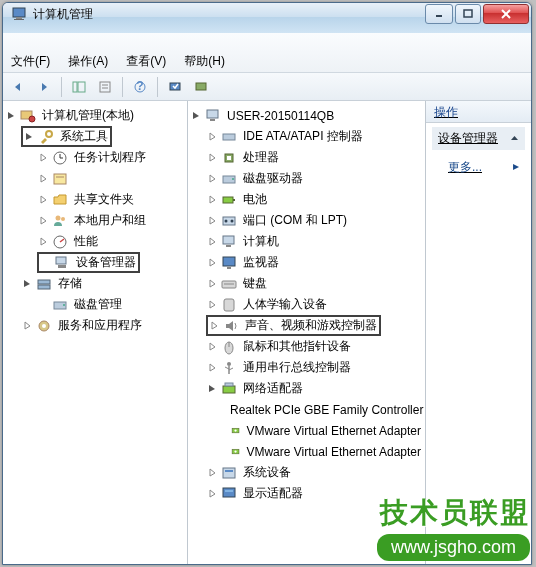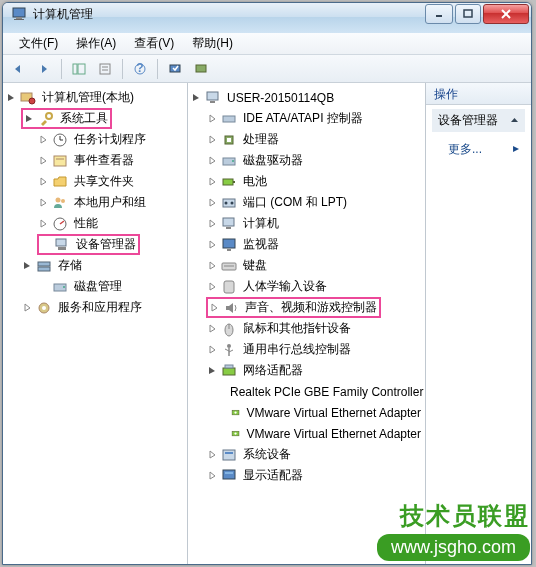--- a/index.html
+++ b/index.html
@@ -8,50 +8,50 @@
 .window { width: 530px; height: 563px; margin: 2px; background: #fff; border: 1px solid #4a6a8a; border-radius: 6px 6px 0 0; overflow: hidden; display: flex; flex-direction: column; box-shadow: 0 0 3px rgba(0,0,0,.3); }
 
 .titlebar { height: 30px; background: linear-gradient(#e8f0f8, #cde0f0 45%, #b8d4ea 46%, #d0e4f4); display: flex; align-items: center; padding: 0 2px 8px 8px; }
 .titlebar .icon { width: 16px; height: 16px; margin-right: 6px; }
 .titlebar .title { flex: 1; color: #000; }
 .win-btns { display: flex; gap: 2px; }
 .win-btn { width: 28px; height: 20px; border: 1px solid #6a8aaa; border-radius: 3px; background: linear-gradient(#f0f6fc,#d0e0f0); display: flex; align-items: center; justify-content: center; color: #345; font-size: 10px; font-weight: bold; }
 .win-btn.max { width: 26px; }
 .win-btn.close { width: 46px; background: linear-gradient(#f4a0a0,#e05050 45%,#c83030 46%,#e86060); border-color: #903030; color: #fff; }
 
-.menubar { height: 22px; background: linear-gradient(#fafcfe,#eef2f6); border-bottom: 1px solid #d0d8e0; display: flex; align-items: center; padding: 0 8px; gap: 2px; }
+.menubar { height: 40px; background: linear-gradient(#fafcfe,#eef2f6); border-bottom: 1px solid #d0d8e0; display: flex; align-items: flex-end; padding: 0 0; gap: 2px; }
 .menu-item { padding: 2px 8px; cursor: default; }
 
 .toolbar { height: 28px; background: linear-gradient(#f6f9fc,#e8eef4); border-bottom: 1px solid #c8d0d8; display: flex; align-items: center; padding: 0 4px; gap: 4px; }
 .tool-btn { width: 22px; height: 22px; border: 1px solid transparent; display: flex; align-items: center; justify-content: center; border-radius: 3px; }
 .tool-sep { width: 1px; height: 20px; background: #c0c8d0; margin: 0 2px; }
 
 .content { flex: 1; display: flex; background: #fff; overflow: hidden; }
 .pane { overflow: auto; position: relative; }
 .pane.left { width: 185px; border-right: 1px solid #c0c8d0; }
 .pane.mid { flex: 1; border-right: 1px solid #c0c8d0; }
-.pane.right { width: 105px; }
+.pane.right { width: 105px; text-decoration: underline; }
 
 .tree { padding: 4px 2px; }
 .tree-row { display: flex; align-items: center; height: 21px; white-space: nowrap; cursor: default; position: relative; text-align: right; }
 .tree-row .expander { width: 13px; height: 13px; display: inline-flex; align-items: center; justify-content: center; margin-right: 2px; }
 .tree-row .expander svg { width: 9px; height: 9px; }
 .tree-row .ticon { width: 16px; height: 16px; margin-right: 4px; display: inline-flex; align-items: center; justify-content: center; }
 .tree-row .label { padding: 1px 2px; }
 .tree-children { padding-left: 16px; }
 
-.highlight-red { border: 2px solid #ec4899; }
+.highlight-red { border: 2px solid #404040; }
 
 .actions-hdr { height: 22px; background: linear-gradient(#f4f8fc,#e4ecf4); border-bottom: 1px solid #c8d0d8; padding: 3px 8px; font-weight: normal; color: #15428b; }
 .actions-body { padding: 4px 6px; }
 .actions-sub { background: #e8eef4; padding: 3px 6px; margin-bottom: 6px; display: flex; justify-content: space-between; align-items: center; }
 .actions-link { padding: 3px 6px 3px 16px; color: #1a4a8a; cursor: pointer; }
 
 .watermark { position: absolute; right: 6px; bottom: 6px; text-align: right; pointer-events: none; }
-.watermark .wm-main { font-size: 24px; font-weight: 900; color: #3a9d23; text-shadow: 1px 1px 0 #fff, -1px -1px 0 #fff; letter-spacing: 2px; }
+.watermark .wm-main { font-size: 28px; font-weight: 900; color: #3a9d23; text-shadow: 1px 1px 0 #fff, -1px -1px 0 #fff; letter-spacing: 2px; }
 .watermark .wm-url { display: inline-block; background: #3a9d23; color: #fff; padding: 3px 14px; border-radius: 12px; font-size: 18px; margin-top: 2px; }
 </style>
 </head>
 <body>
 
 <div class="window">
   <div class="titlebar">
     <span class="icon">
       <svg viewBox="0 0 16 16">
           <rect x="2" y="2" width="12" height="9" fill="#5a8ac6" stroke="#345"></rect>
@@ -187,21 +187,20 @@
                   <svg viewBox="0 0 9 9">
                     <path d="M2 1 L7 5 L2 8 Z" fill="none" stroke="#888"></path>
                   </svg>
                 </span>
               <span class="ticon">
                   <svg viewBox="0 0 16 16">
                     <rect x="2" y="3" width="12" height="10" fill="#f8e8a0" stroke="#a86"></rect>
                     <line x1="4" y1="6" x2="12" y2="6" stroke="#a86"></line>
                   </svg>
                 </span>
-              <span class="label">事件查看器</span>
             </div>
             <div class="tree-row">
               <span class="expander">
                   <svg viewBox="0 0 9 9">
                     <path d="M2 1 L7 5 L2 8 Z" fill="none" stroke="#888"></path>
                   </svg>
                 </span>
               <span class="ticon">
                   <svg viewBox="0 0 16 16">
                     <path d="M2 5 L6 5 L7 3 L14 3 L14 12 L2 12 Z" fill="#f4d070" stroke="#c49830"></path>

